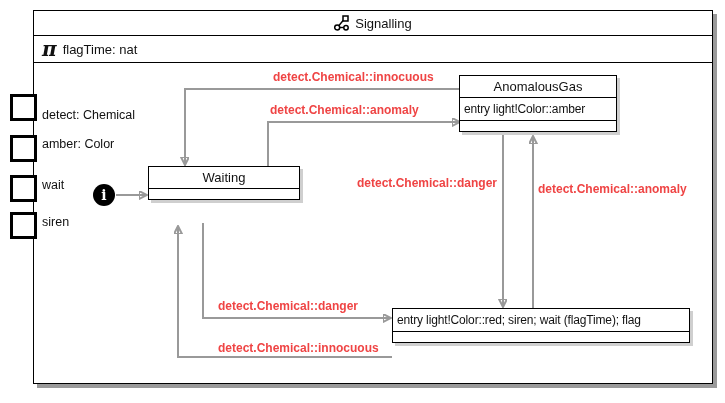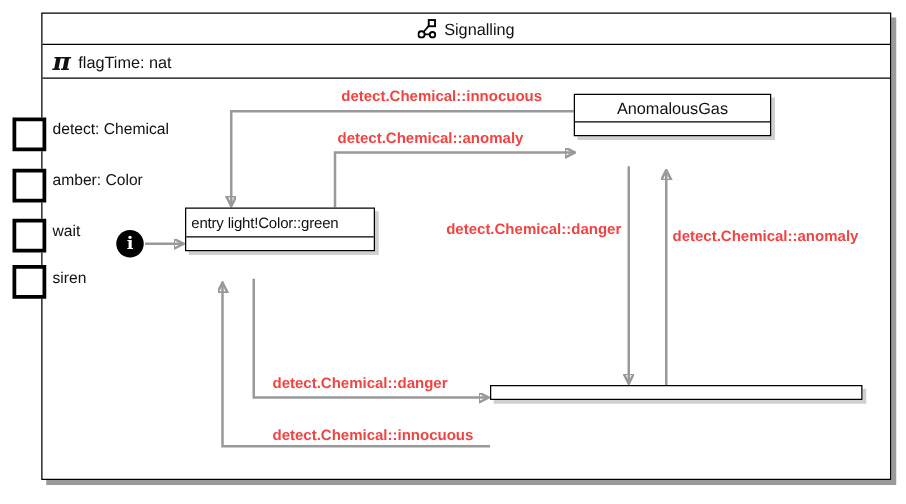--- a/index.html
+++ b/index.html
@@ -93,21 +93,21 @@
   <div class="param-row">
     <span class="pi">π</span>
     <span>flagTime: nat</span>
   </div>
 </div>
 
 <div class="port" style="top:94px"></div>
 <div class="port" style="top:135px"></div>
 <div class="port" style="top:175px"></div>
 <div class="port" style="top:212px"></div>
-<div class="port-label" style="top:96px">detect: Chemical</div>
+<div class="port-label" style="top:108px">detect: Chemical</div>
 <div class="port-label" style="top:137px">amber: Color</div>
 <div class="port-label" style="top:178px">wait</div>
 <div class="port-label" style="top:215px">siren</div>
 
 <svg class="wires" width="725" height="403">
   <defs>
     <marker id="arr" markerWidth="9" markerHeight="9" refX="7" refY="4" orient="auto" markerUnits="userSpaceOnUse">
       <path d="M0,0 L8,4 L0,8 z" fill="#999" stroke="none"></path>
     </marker>
   </defs>
@@ -125,24 +125,26 @@
 <div class="tr-label" id="lbl-danger-vert">detect.Chemical::danger</div>
 <div class="tr-label" id="lbl-anomaly-vert">detect.Chemical::anomaly</div>
 <div class="tr-label" id="lbl-danger-bottom">detect.Chemical::danger</div>
 <div class="tr-label" id="lbl-innocuous-bottom">detect.Chemical::innocuous</div>
 
 <div class="initial-node">
   <span>i</span>
 </div>
 
 <div class="state" id="state-waiting">
-  <div class="state-body">entry light!Color::green</div>
+  <div class="state-title">Waiting</div>
   <div class="state-strip"></div>
 </div>
 
 <div class="state" id="state-anomalous">
   <div class="state-title">AnomalousGas</div>
+  <div class="state-body">entry light!Color::amber</div>
   <div class="state-strip"></div>
 </div>
 
 <div class="state" id="state-dangerous">
+  <div class="state-body">entry light!Color::red; siren; wait (flagTime); flag</div>
   <div class="state-strip"></div>
 </div>
 
 </body></html>

